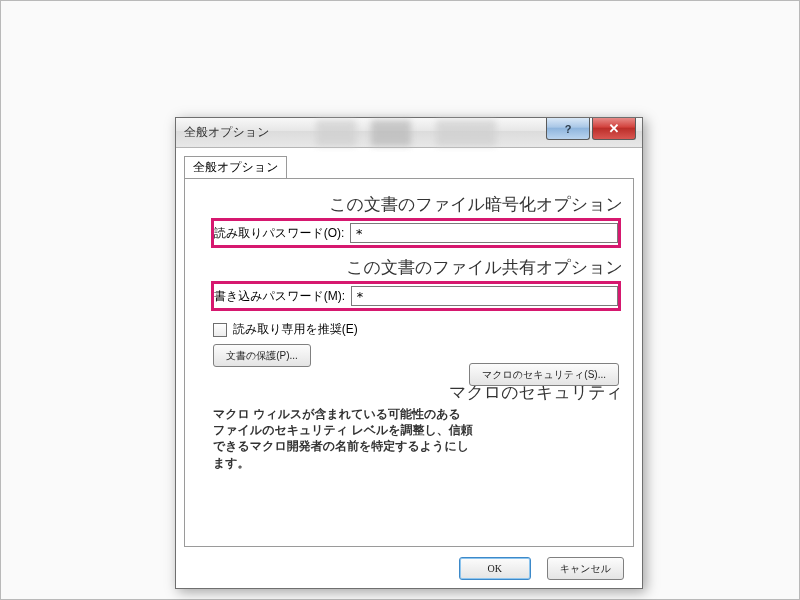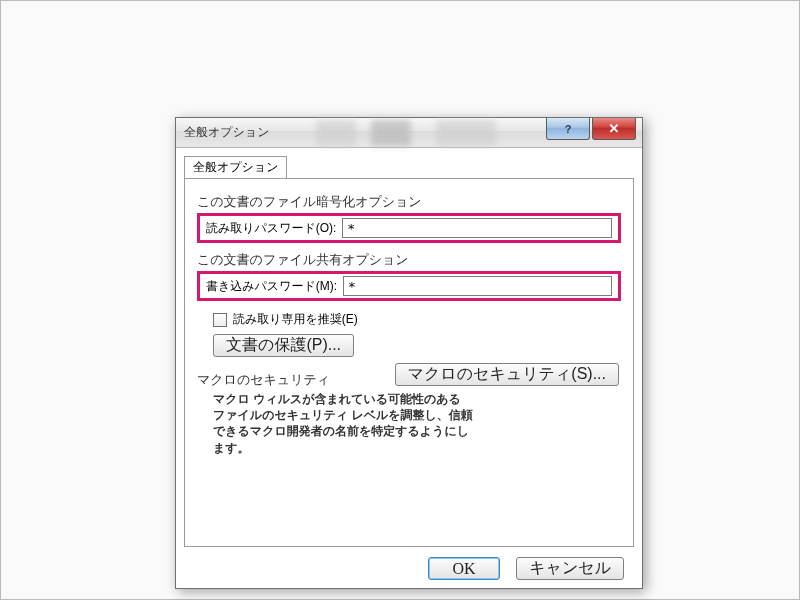--- a/index.html
+++ b/index.html
@@ -104,30 +104,31 @@
   .tabpage {
     border: 1px solid #9a9a9a;
     flex: 1;
     padding: 10px 10px 8px 10px;
     background: #fff;
     display: flex;
     flex-direction: column;
     position: relative;
   }
   .group-label {
-    font-size: 13px;
+    font-size: 17px;
     color: #333;
     margin: 4px 0 2px 2px;
+    text-align: right;
   }
   .hl-row {
     border: 3px solid #d6186f;
     display: flex;
     align-items: center;
-    padding: 2px 6px;
-    margin: 0 2px 4px 2px;
+    padding: 2px 0;
+    margin: 0 2px 4px 16px;
   }
   .hl-row .lbl {
     white-space: nowrap;
     margin-right: 6px;
   }
   .hl-row input.pw {
     flex: 1;
     height: 20px;
     border: 1px solid #7a7a7a;
     padding: 0 4px;
@@ -148,21 +149,21 @@
   }
   .btn {
     display: inline-flex;
     align-items: center;
     justify-content: center;
     height: 23px;
     padding: 0 12px;
     border: 1px solid #808080;
     border-radius: 3px;
     background: linear-gradient(to bottom,#fcfcfc,#e4e4e4);
-    font-size: 16px;
+    font-size: 10px;
     color: #222;
   }
   .protect-row { margin: 0 0 6px 18px; }
   .macro-sec {
     margin-top: 4px;
   }
   .macro-sec .desc {
     margin: 2px 0 0 18px;
     width: 260px;
     line-height: 1.35;

